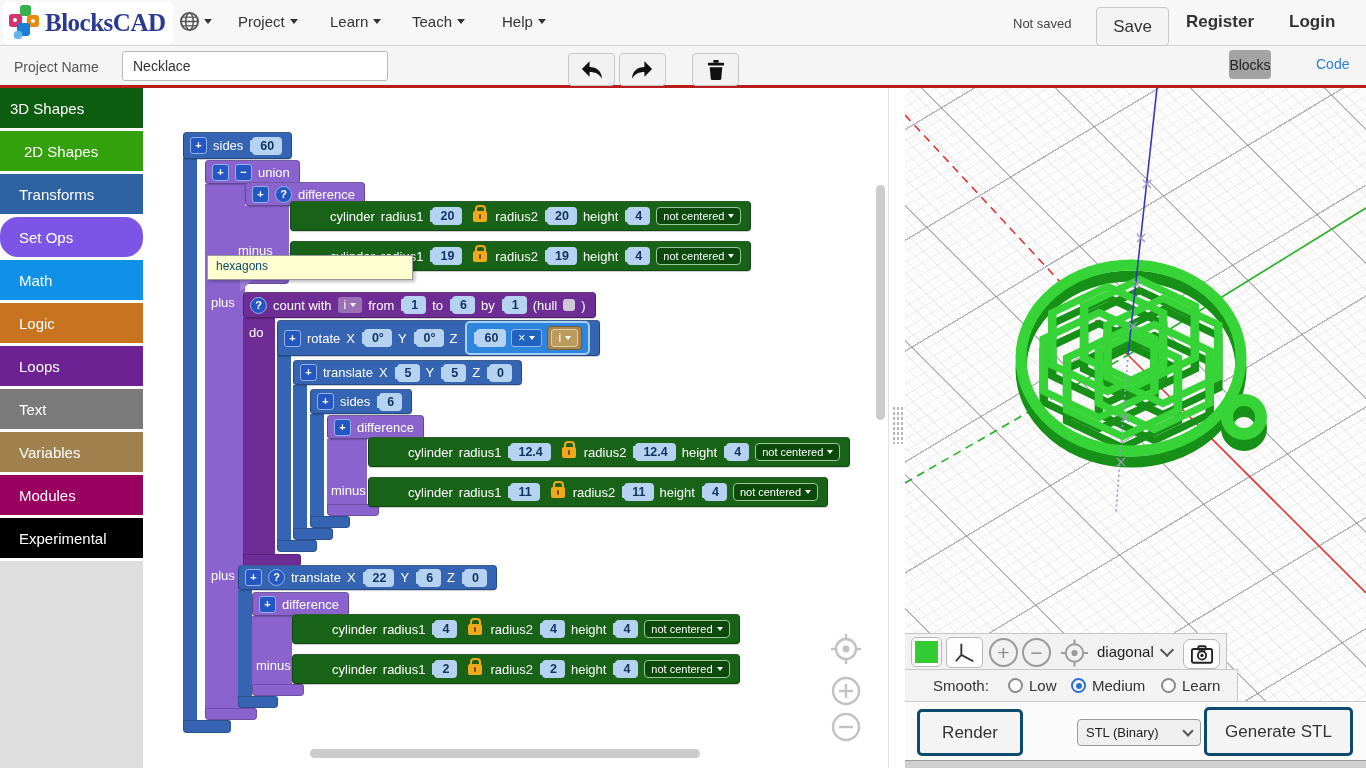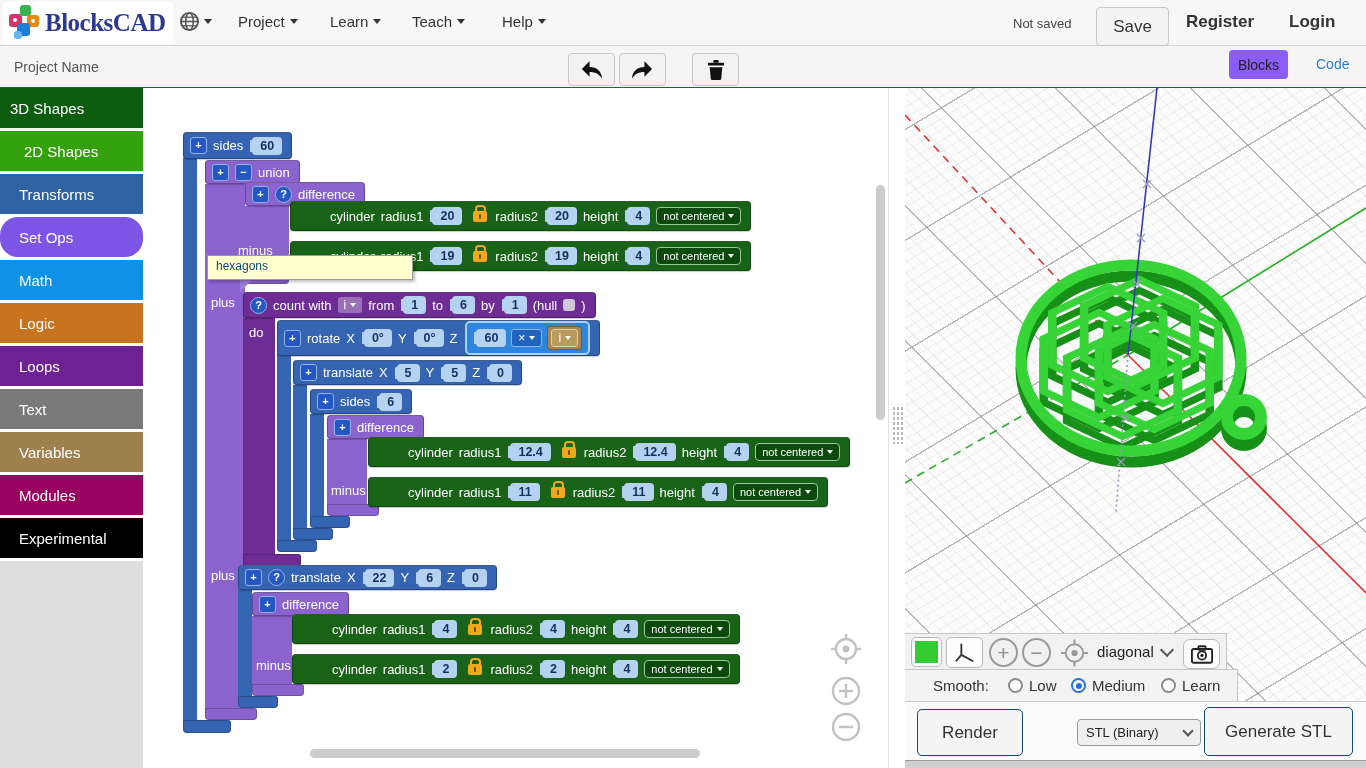--- a/index.html
+++ b/index.html
@@ -27,27 +27,27 @@
             border-top:5px solid #333;display:inline-block;}
   .status{position:absolute;left:1013px;top:16px;font-size:13px;color:#444;}
   .btn{background:#f2f2f2;border:1px solid #c8c8c8;border-radius:4px;color:#333;
        display:flex;align-items:center;justify-content:center;box-sizing:border-box;cursor:pointer;}
   .savebtn{position:absolute;left:1096px;top:7px;width:73px;height:39px;font-size:17px;background:#f4f4f4;}
   .reglink{position:absolute;left:1186px;top:12px;font-size:17px;font-weight:bold;color:#333;cursor:pointer;}
   .loglink{position:absolute;left:1289px;top:12px;font-size:17px;font-weight:bold;color:#333;cursor:pointer;}
 
   
   .toolbar{position:absolute;left:0;top:46px;width:1366px;height:42px;background:#f5f5f5;
-           border-bottom:1px solid #b91c1c;box-sizing:border-box;}
+           border-bottom:3px solid #b91c1c;box-sizing:border-box;}
   .pn-label{position:absolute;left:14px;top:13px;font-size:14px;color:#555;}
   .pn-input{position:absolute;left:122px;top:5px;width:266px;height:30px;border:1px solid #bbb;
             border-radius:3px;background:#fff;font-size:14px;color:#333;padding:0 10px;box-sizing:border-box;
             font-family:"Liberation Sans",sans-serif;}
   .tool-sq{position:absolute;top:7px;width:47px;height:33px;}
-  .blocks-tab{position:absolute;left:1229px;top:4px;width:59px;height:29px;background:#8b5cf6;
+  .blocks-tab{position:absolute;left:1229px;top:4px;width:42px;height:29px;background:#a3a3a3;
               border-radius:4px;display:flex;align-items:center;justify-content:center;font-size:14px;color:#222;cursor:pointer;}
   .code-tab{position:absolute;left:1316px;top:10px;font-size:14px;color:#2d7dd2;cursor:pointer;}
 
   
   .sidebar{position:absolute;left:0;top:88px;width:143px;height:680px;background:#fff;}
   .cat{width:143px;height:40px;margin-bottom:3px;color:#fff;font-size:15px;display:flex;
        align-items:center;padding-left:19px;box-sizing:border-box;cursor:pointer;}
   .sidefill{width:143px;height:207px;background:#dedede;}
 
   
@@ -132,21 +132,21 @@
         box-sizing:border-box;cursor:pointer;background:transparent;}
   .vsel{position:absolute;display:flex;align-items:center;gap:8px;font-size:15px;color:#222;z-index:5;cursor:pointer;}
   .chev{width:8px;height:8px;border-right:2px solid #555;border-bottom:2px solid #555;
         transform:rotate(45deg);margin-top:-4px;}
   .radio{width:15px;height:15px;border:2px solid #8a8a8a;border-radius:50%;background:#fff;
          display:inline-block;box-sizing:border-box;cursor:pointer;}
   .radio.sel{border-color:#2a6fd4;position:relative;}
   .radio.sel::after{content:'';position:absolute;left:2.5px;top:2.5px;width:6px;height:6px;
          background:#2a6fd4;border-radius:50%;}
   .smlbl{position:absolute;font-size:15px;color:#333;z-index:5;}
-  .bigbtn{position:absolute;background:#f4f4f4;border:1px solid #0c4a6e;border-radius:5px;
+  .bigbtn{position:absolute;background:#f4f4f4;border:3px solid #0c4a6e;border-radius:5px;
           font-size:17px;color:#333;display:flex;align-items:center;justify-content:center;
           z-index:5;cursor:pointer;box-sizing:border-box;}
   .stlsel{position:absolute;left:172px;top:631px;width:124px;height:27px;background:#efefef;
           border:1px solid #9a9a9a;border-radius:4px;display:flex;align-items:center;
           justify-content:space-between;padding:0 8px;font-size:13px;color:#222;z-index:5;cursor:pointer;box-sizing:border-box;}
   .botstrip{position:absolute;left:0;top:672px;width:461px;height:8px;background:#d0d0d0;
             border-top:1px solid #9a9a9a;z-index:4;box-sizing:border-box;}
 </style>
 </head>
 <body>
@@ -191,20 +191,21 @@
         <span class="caret-dn"></span>
       </div>
     <span class="status">Not saved</span>
     <div class="btn savebtn">Save</div>
     <span class="reglink">Register</span>
     <span class="loglink">Login</span>
   </div>
 
   <div class="toolbar">
     <span class="pn-label">Project Name</span>
+    <input class="pn-input" type="text" value="Necklace" style="">
     <div class="btn tool-sq" style="left:568px">
       <svg width="25" height="20" viewBox="0 0 26 20">
         <path d="M11 1 L3 9 L11 17 L11 12 C17 12 21 14 24 19 C23.5 11 18 7 11 7 Z" fill="#111"></path>
         </svg>
     </div>
     <div class="btn tool-sq" style="left:619px">
       <svg width="25" height="20" viewBox="0 0 26 20" style="transform:scaleX(-1)">
         <path d="M11 1 L3 9 L11 17 L11 12 C17 12 21 14 24 19 C23.5 11 18 7 11 7 Z" fill="#111"></path>
         </svg>
     </div>

